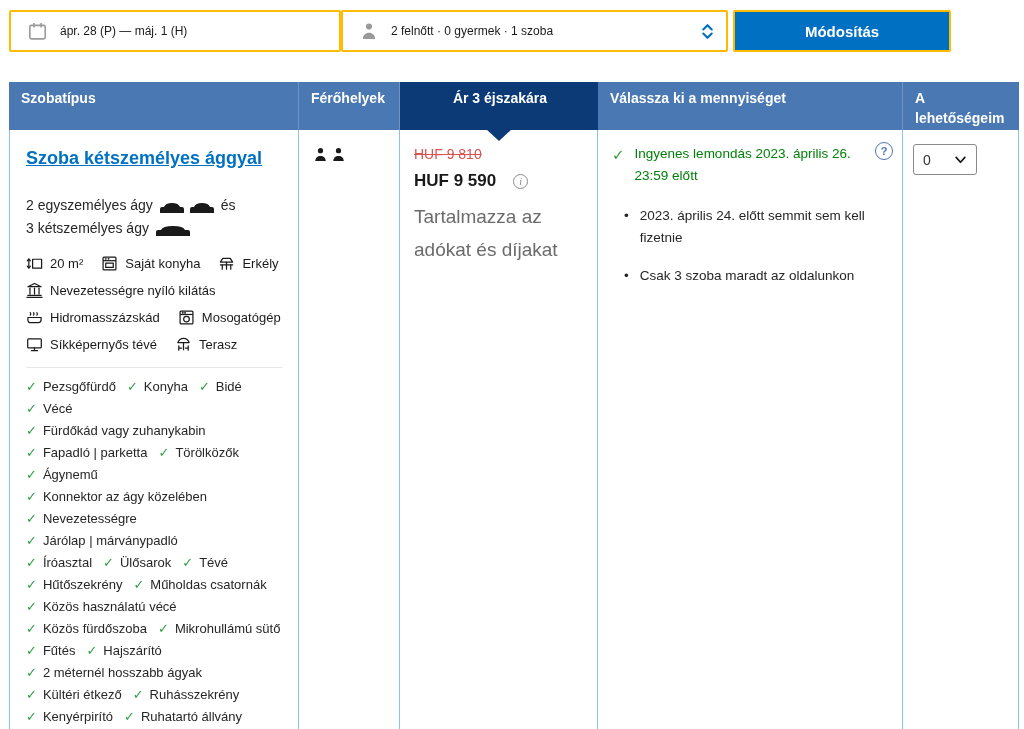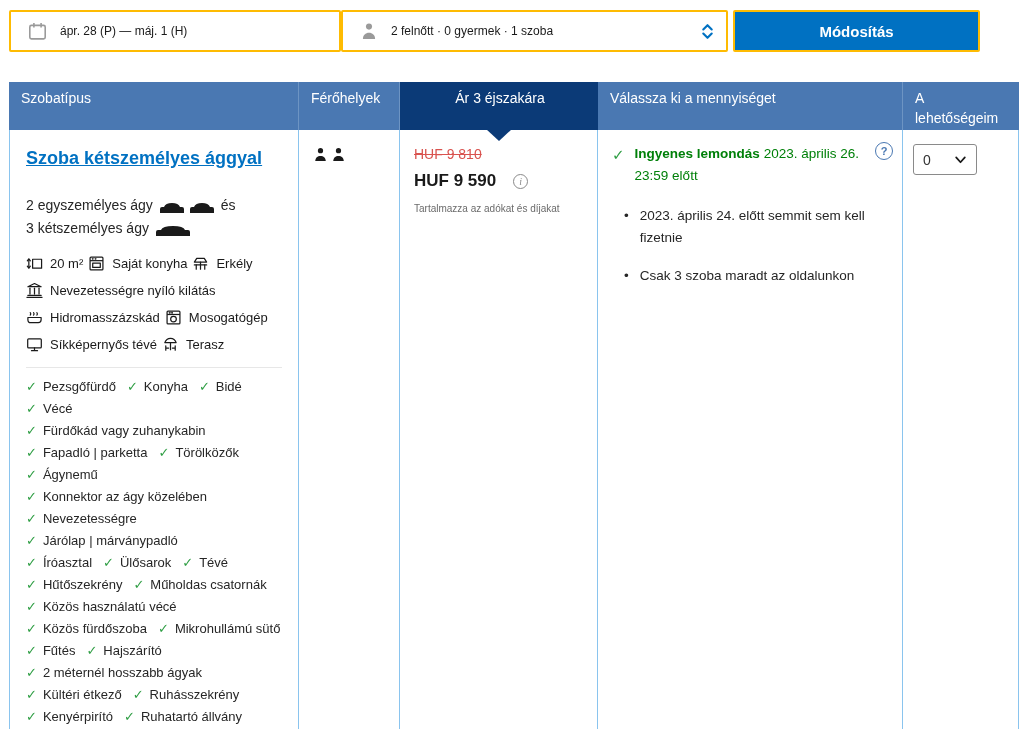--- a/index.html
+++ b/index.html
@@ -14,28 +14,28 @@
     font-family:"Liberation Sans","DejaVu Sans",sans-serif;
   }
   
   .topbar{display:flex;align-items:stretch;margin:10px 0 0 9px;height:42px}
   .field{background:#fff;border:2px solid var(--yellow);border-radius:2px;display:flex;align-items:center;padding:0 12px 0 17px}
   .date-field{width:332px}
   .occ-field{width:387px}
   .field .label{font-size:12px;color:#1a1a1a;margin-left:13px;white-space:nowrap}
   .spacer{flex:1}
   .modify-btn{
-    margin-left:5px;width:247px;background:var(--blue);border:2px solid var(--yellow);
+    margin-left:5px;width:218px;background:var(--blue);border:2px solid var(--yellow);
     border-radius:2px;color:#fff;font-weight:bold;font-size:15px;font-family:inherit;cursor:pointer;
   }
   
   .rtable{margin:30px 0 0 9px;width:1010px}
   .thead,.trow{display:grid;grid-template-columns:290px 101px 198px 305px 116px}
   .th{
-    background:var(--header-blue);color:#fff;font-weight:normal;font-size:14px;
+    background:var(--header-blue);color:#fff;font-weight:bold;font-size:14px;
     padding:7px 10px 6px 12px;border-right:1px solid #6d94c3;line-height:1.4;height:48px;
   }
   .th:last-child{border-right:none}
   .th-price{background:var(--header-dark);text-align:center;position:relative;border-right:none}
   .th-price .tri{
     position:absolute;left:50%;bottom:-11px;transform:translateX(-50%);
     width:0;height:0;border-left:13px solid transparent;border-right:13px solid transparent;
     border-top:12px solid var(--header-dark);
   }
   .trow{min-height:587px}
@@ -43,44 +43,44 @@
   .td-room{border-left:1px solid var(--border-blue);border-bottom:4px solid var(--line-blue);padding:18px 14px 10px 16px}
   .td-sleeps{padding:17px 0 0 14px}
   .td-price{padding:16px 12px 0 14px}
   .td-choices{padding:13px 10px 0 14px;position:relative}
   .td-qty{padding:14px 0 0 10px}
   
   .room-link{color:var(--blue);font-size:18px;font-weight:bold;text-decoration:underline;cursor:pointer;display:inline-block}
   .beds{margin-top:25px;font-size:14px;color:#262626;line-height:23px}
   .beds svg{vertical-align:-4px;margin:0 2px}
   .facs{margin-top:15px;display:flex;flex-direction:column;gap:10px;font-size:13px;color:#1a1a1a}
-  .fac-row{display:flex;align-items:center;gap:5px}
+  .fac-row{display:flex;align-items:center;gap:18px}
   .fac{display:inline-flex;align-items:center;gap:7px;white-space:nowrap}
   .fac svg{flex:none}
   .divider{border-top:1px solid #e7e7e7;margin:14px 2px 11px 0}
   .ams{display:flex;flex-direction:column;gap:7px;font-size:13px;color:#262626}
   .am-line{display:flex;flex-wrap:wrap;column-gap:11px;row-gap:7px}
   .am{display:inline-flex;align-items:baseline;gap:6px;white-space:nowrap}
   .check{color:var(--check-green);font-size:13px;font-weight:bold;flex:none}
   
   .persons{display:flex;gap:3px}
   
   .price-old{font-size:14px;color:var(--red);text-decoration:line-through}
   .price-cur{margin-top:9px;font-size:17px;font-weight:bold;color:#1a1a1a;display:flex;align-items:center;gap:17px}
   .info-icon{
     width:15px;height:15px;border:1px solid #8a8a8a;border-radius:50%;color:#8a8a8a;
     font-size:10px;font-weight:normal;font-family:"Liberation Serif",serif;font-style:italic;
     display:inline-flex;align-items:center;justify-content:center;flex:none;cursor:pointer;
   }
-  .price-note{margin-top:9px;font-size:10px;color:#6b6b6b;line-height:1.75;max-width:162px}
+  .price-note{margin-top:9px;font-size:19px;color:#6b6b6b;line-height:1.75;max-width:162px}
   
   .cancel-line{display:flex;gap:10px;font-size:13.5px;line-height:1.6}
   .cancel-check{color:var(--check-green);font-size:15px;font-weight:bold;flex:none}
   .cancel-text{width:232px;color:var(--green)}
-  .cancel-text b{font-weight:bold}
+  .cancel-text b{font-weight:normal}
   .help-icon{
     position:absolute;top:12px;right:9px;width:18px;height:18px;border:1.5px solid #4a78b2;border-radius:50%;
     color:#4a78b2;font-size:11px;font-weight:bold;display:flex;align-items:center;justify-content:center;cursor:pointer;
   }
   .bullets{margin-top:19px;display:flex;flex-direction:column;gap:17px}
   .bullet{display:flex;gap:11px;padding-left:12px;font-size:13.5px;line-height:1.6;color:#262626}
   .bullet .txt{width:252px}
   .dot{flex:none}
   
   .qty-select{

